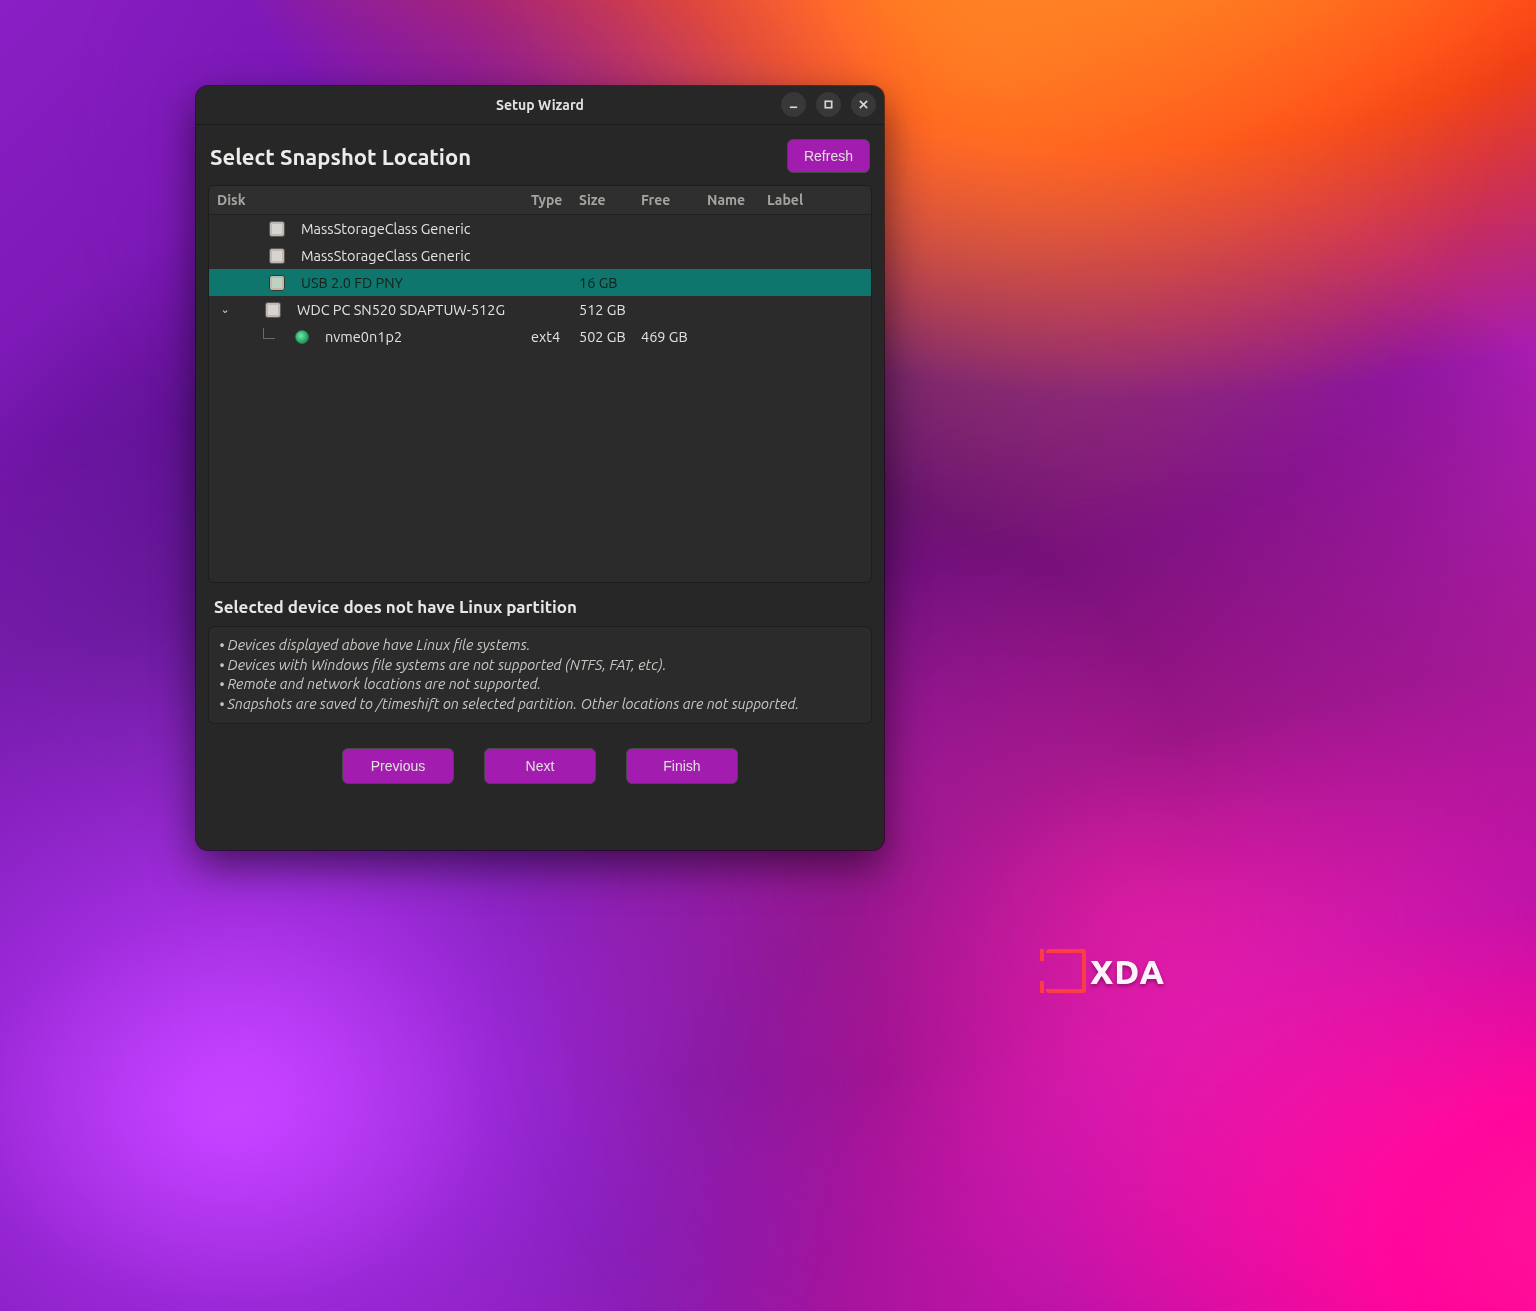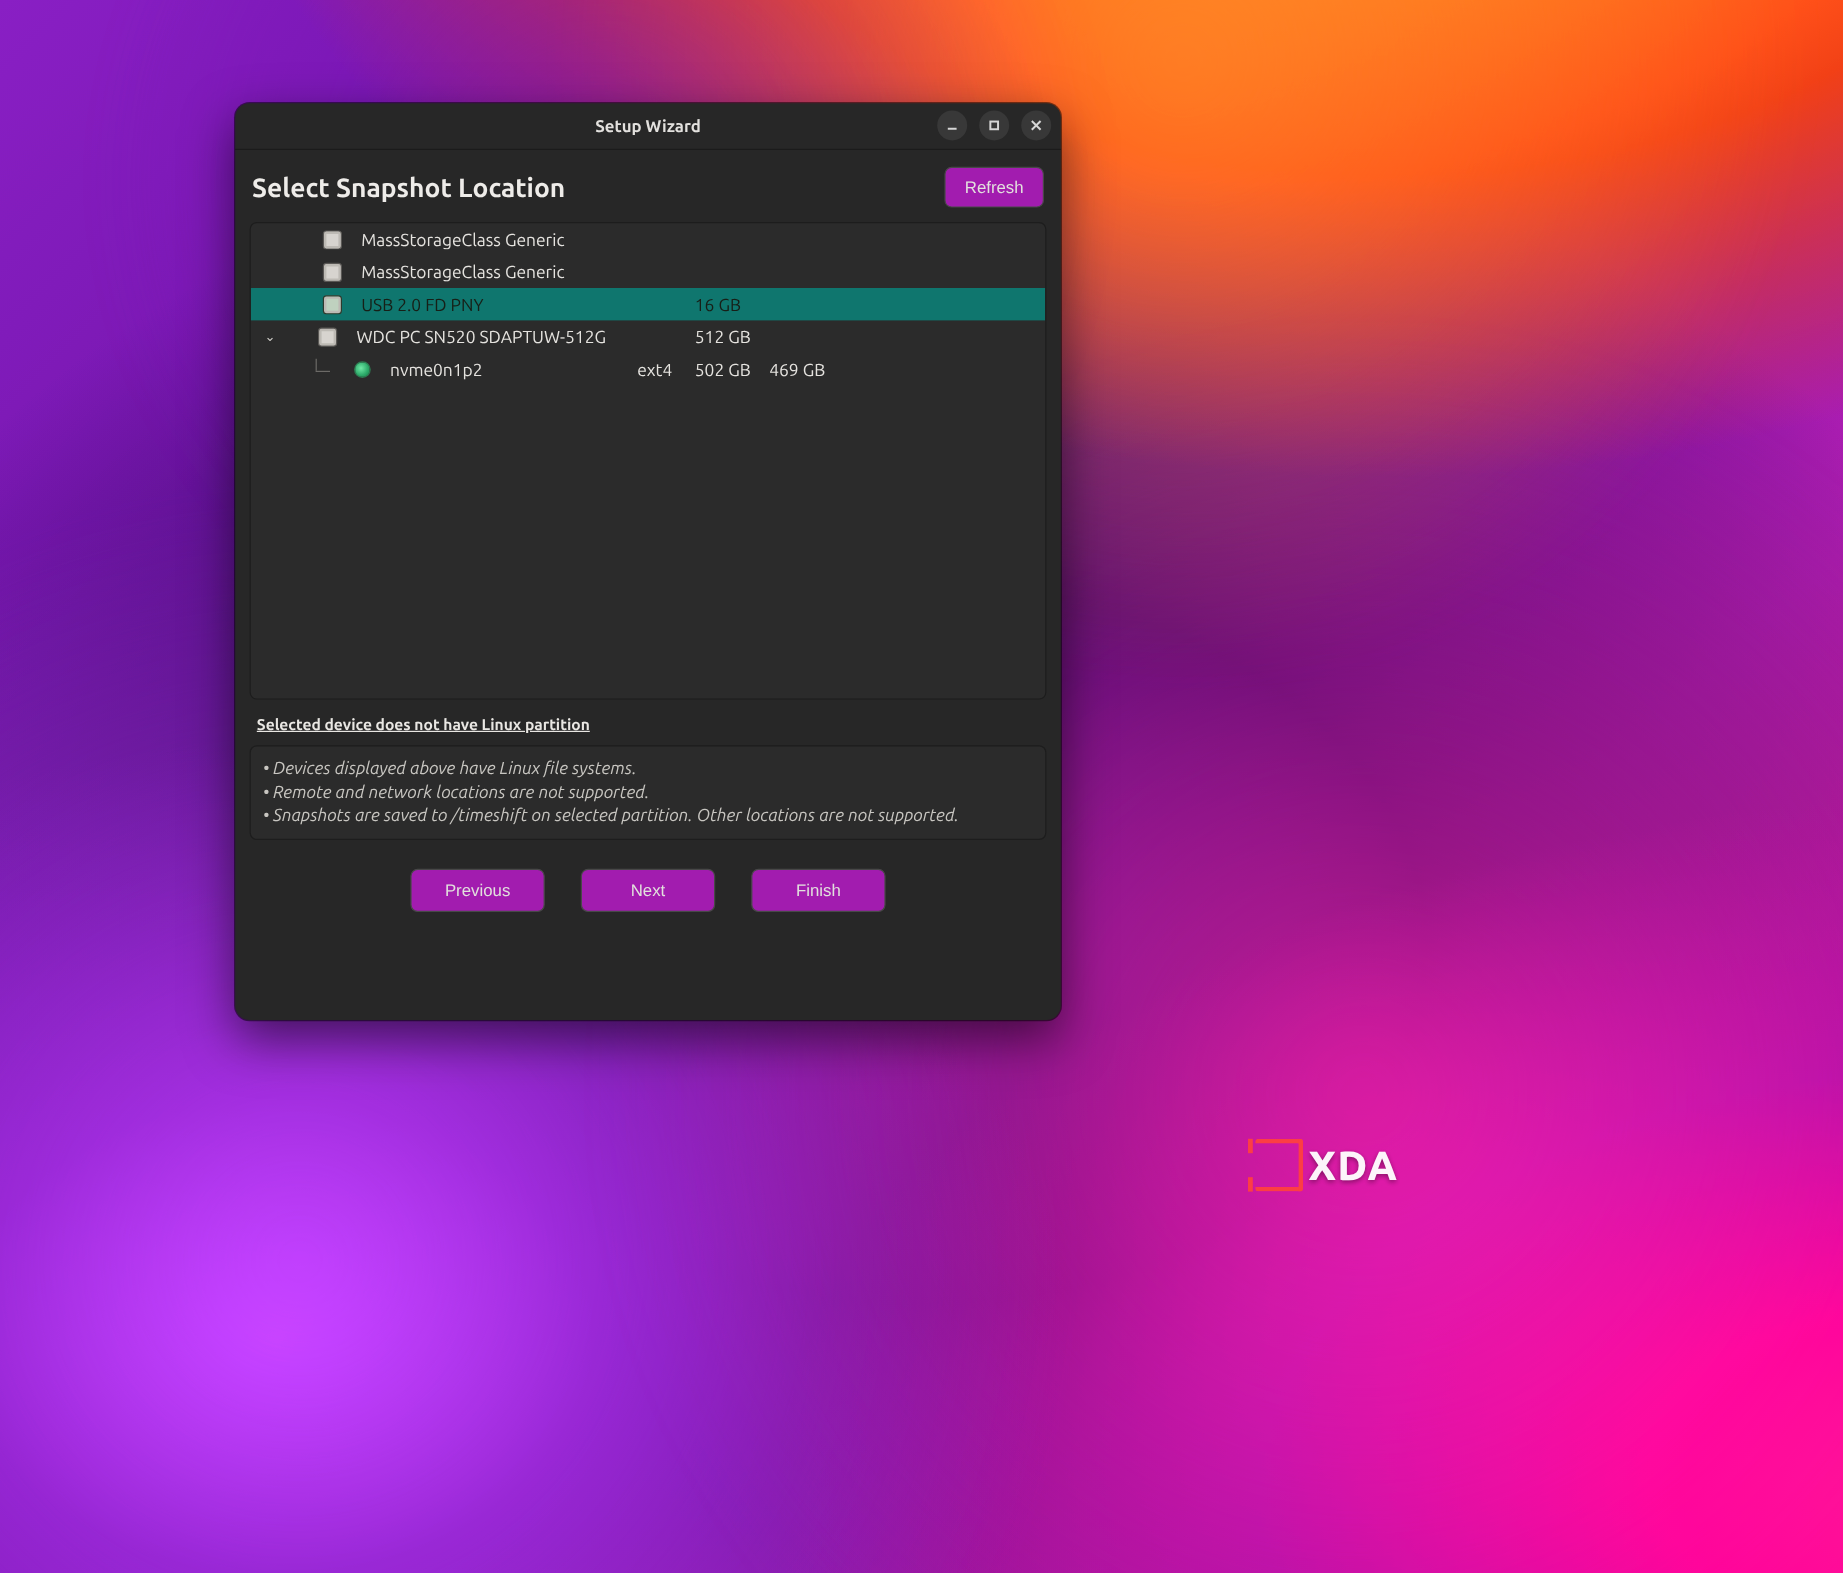--- a/index.html
+++ b/index.html
@@ -181,24 +181,23 @@
     box-shadow: inset 0 0 0 2px #bdbab4;
   }
   .part-icon {
     width: 12px; height: 12px; border-radius: 50%;
     background: radial-gradient(circle at 40% 40%, #6fe8a5 0%, #2aa767 60%, #1c7a4a 100%);
     border: 1px solid #2e7a51;
   }
 
   .status-line {
     font-weight: 700;
-    font-size: 13px;
+    font-size: 17px;
     color: #e9e7e3;
     padding: 4px 6px 0 6px;
-    text-decoration: underline;
   }
 
   .info-panel {
     padding: 8px 10px 10px 10px;
     font-style: italic;
     color: #c8c6c1;
     font-size: 14.5px;
     line-height: 1.35;
   }
   .info-panel p { margin: 0; }
@@ -276,20 +275,28 @@
     </div>
 
     <div class="content">
 
       <div class="header-row">
         <div class="page-title">Select Snapshot Location</div>
         <button class="btn">Refresh</button>
       </div>
 
       <div class="panel tree-panel">
+        <div class="col-head">
+          <div class="c-disk">Disk</div>
+          <div class="c-type">Type</div>
+          <div class="c-size">Size</div>
+          <div class="c-free">Free</div>
+          <div class="c-name">Name</div>
+          <div class="c-label">Label</div>
+        </div>
         <div class="tree-body" id="tree-body">
             <div class="tree-row">
               <div class="cell c-disk">
                 <span class="expander"></span>
                 <span style="width: 4px;"></span>
                 <span class="disk-icon"></span>
                 <span>MassStorageClass Generic</span>
               </div>
               <div class="cell c-type"></div>
               <div class="cell c-size"></div>
@@ -349,20 +356,21 @@
               <div class="cell c-name"></div>
               <div class="cell c-label"></div>
             </div>
           </div>
       </div>
 
       <div class="status-line">Selected device does not have Linux partition</div>
 
       <div class="panel info-panel">
         <p>• Devices displayed above have Linux file systems.</p>
+        <p>• Devices with Windows file systems are not supported (NTFS, FAT, etc).</p>
         <p>• Remote and network locations are not supported.</p>
         <p>• Snapshots are saved to /timeshift on selected partition. Other locations are not supported.</p>
       </div>
 
       <div class="nav-row">
         <button class="btn">Previous</button>
         <button class="btn">Next</button>
         <button class="btn">Finish</button>
       </div>
 

